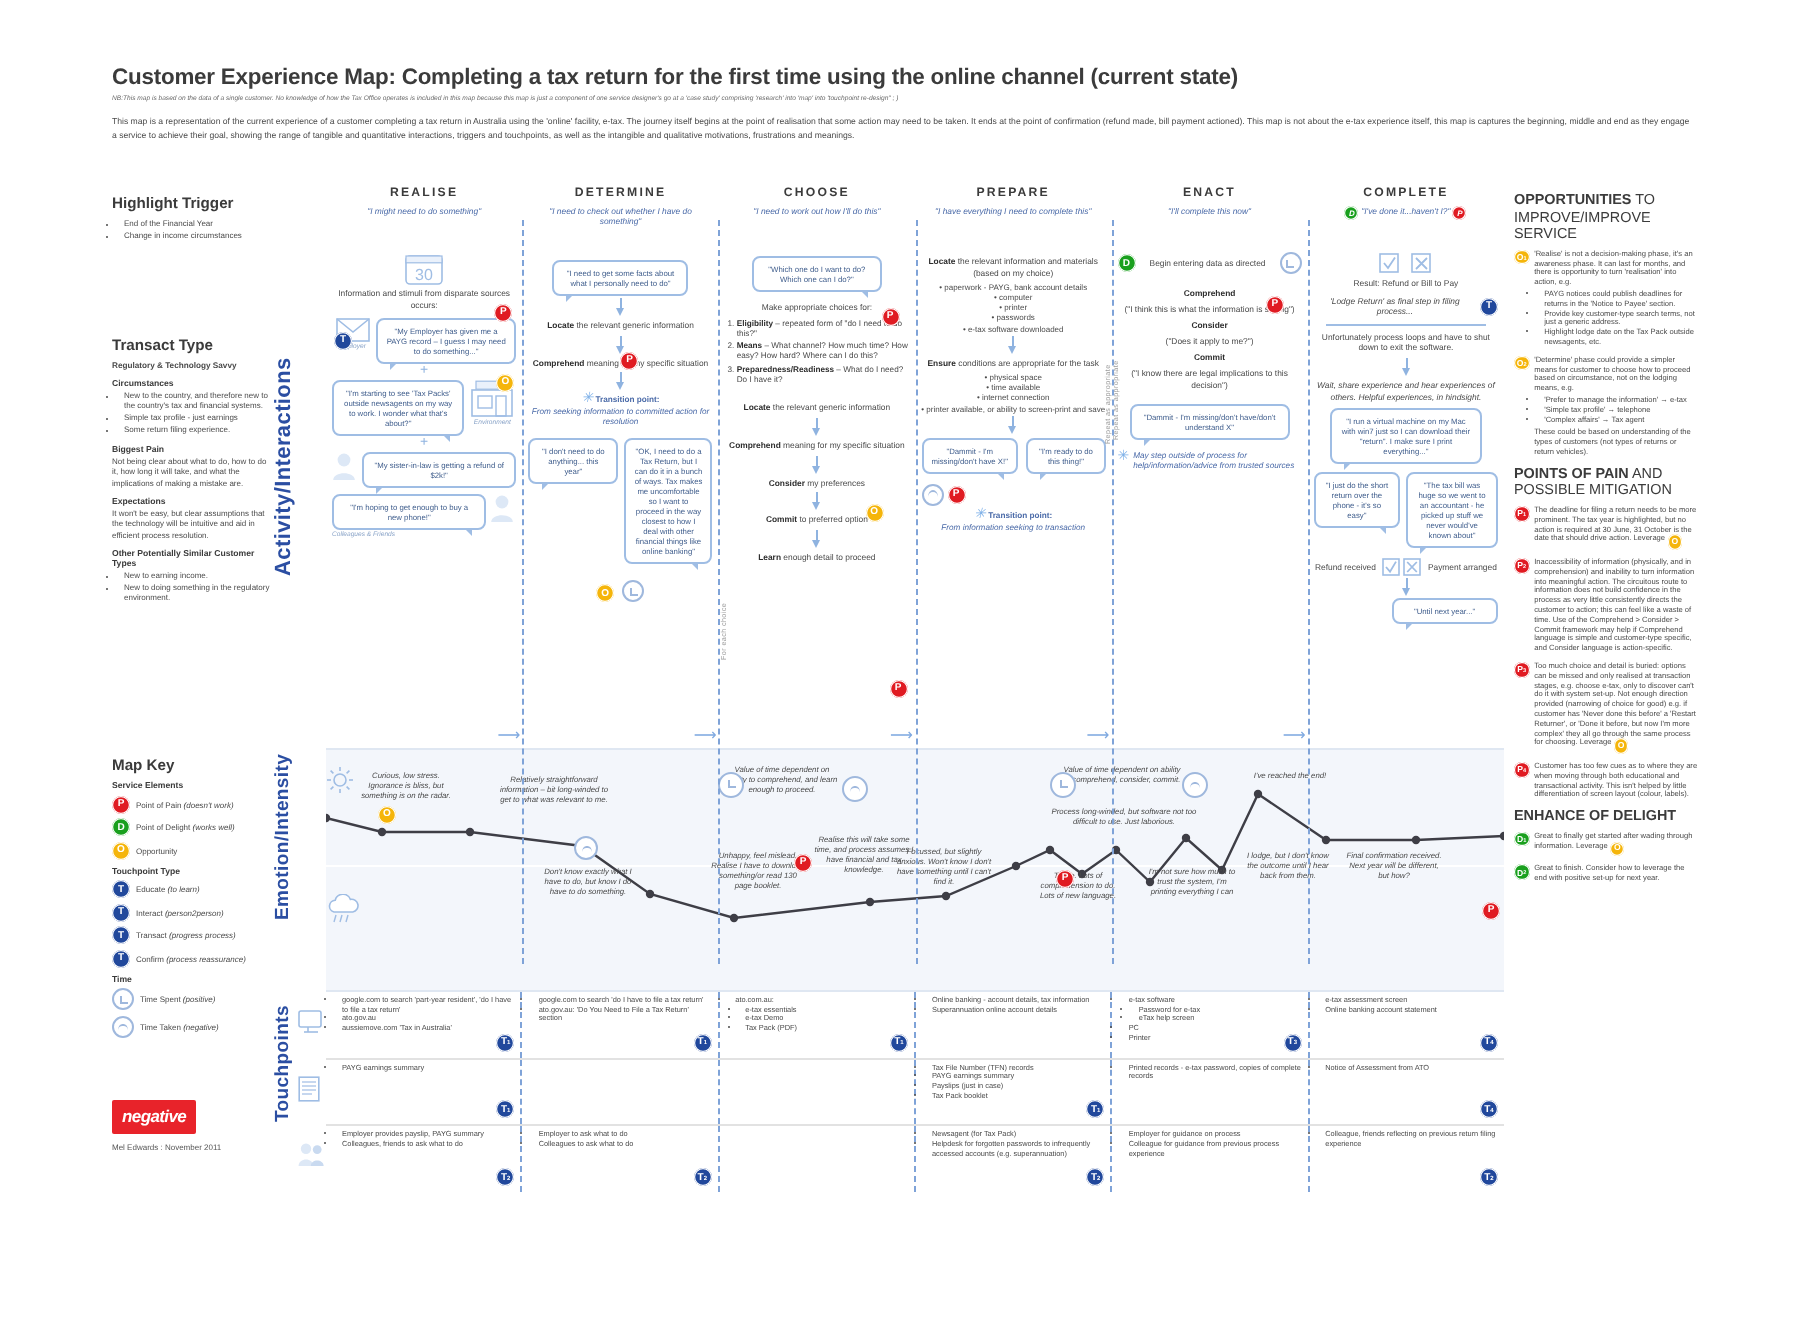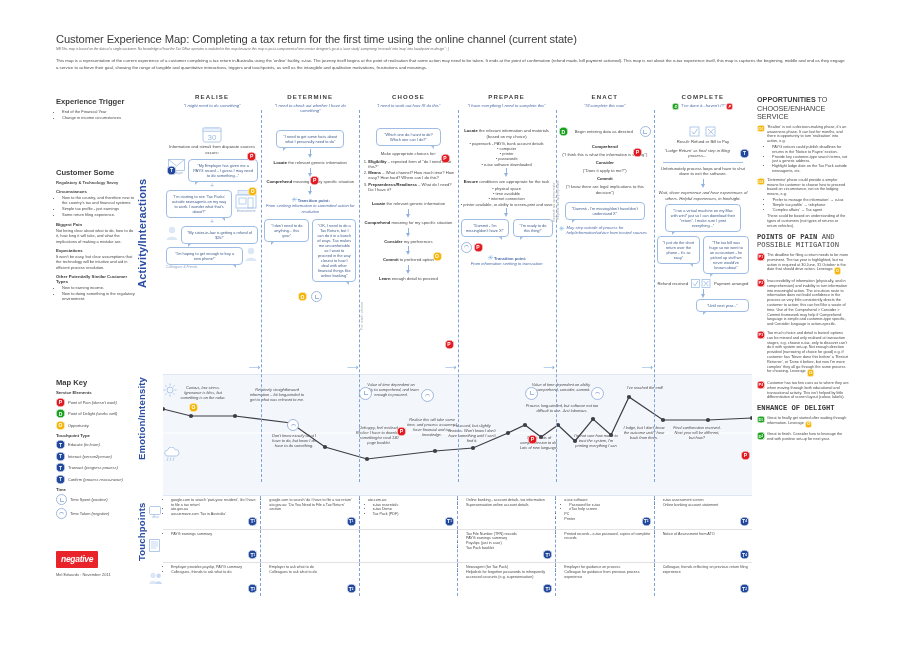--- a/index.html
+++ b/index.html
@@ -1,21 +1,21 @@
 <!DOCTYPE html>
 <html><head>
 <meta charset="utf-8">
 <style>
   html,body{margin:0;padding:0;background:#ffffff;}
   body{width:900px;height:665px;overflow:hidden;font-family:"Liberation Sans",sans-serif;color:#3a3a3a;}
   #page{position:relative;width:900px;height:665px;background:#ffffff;}
 
   
   .hdr{position:absolute;left:56px;top:33px;width:790px;}
-  .hdr h1{margin:0;font-size:11.2px;font-weight:normal;color:#3b3b3b;letter-spacing:-0.1px;line-height:13px;}
+  .hdr h1{margin:0;font-size:11.2px;font-weight:bold;color:#3b3b3b;letter-spacing:-0.1px;line-height:13px;}
   .hdr .nb{margin:1px 0 0 0;font-size:3.3px;font-style:italic;color:#6a6a6a;line-height:4.2px;}
   .hdr .intro{margin:7px 0 0 0;font-size:4.3px;color:#4a4a4a;line-height:6.6px;text-align:left;}
 
   
   .rail{position:absolute;writing-mode:vertical-rl;transform:rotate(180deg);font-weight:bold;color:#2b4ea2;letter-spacing:0.2px;text-align:center;}
   #rail-act{left:136px;top:120px;height:226px;width:18px;font-size:11px;}
   #rail-emo{left:136px;top:358px;height:120px;width:18px;font-size:9.5px;}
   #rail-tp{left:136px;top:482px;height:100px;width:18px;font-size:9.5px;}
 
   
@@ -110,48 +110,48 @@
   #rsb{position:absolute;left:757px;top:96px;width:92px;}
   #rsb h2{margin:0 0 3px 0;font-size:7.2px;font-weight:bold;color:#3b3b3b;line-height:8.6px;}
   #rsb h2 span{font-weight:normal;}
   .opp-item{display:flex;gap:2.5px;margin-bottom:4px;}
   .opp-item .bodyt{font-size:3.8px;line-height:4.8px;color:#4a4a4a;}
   .opp-item ul{margin:1px 0 0 0;padding-left:5px;list-style:disc;}
   .opp-item li{font-size:3.8px;line-height:4.8px;color:#4a4a4a;}
   .inl{display:inline-flex;vertical-align:-1.5px;}
   .dot.sm{width:7.6px;height:7.6px;font-size:4.3px;}
 
-  .hdr2{margin:4px 0 3px 0;font-size:7.2px;font-weight:bold;color:#3b3b3b;line-height:8.6px;font-family:Liberation Mono, monospace;}
+  .hdr2{margin:4px 0 3px 0;font-size:7.2px;font-weight:bold;color:#3b3b3b;line-height:8.6px;}
   .hdr2 span{font-weight:normal;}
 </style>
 </head>
 <body>
 
 <div id="page">
 
   <div class="hdr">
     <h1>Customer Experience Map: Completing a tax return for the first time using the online channel (current state)</h1>
     <p class="nb">NB:This map is based on the data of a single customer. No knowledge of how the Tax Office operates is included in this map because this map is just a component of one service designer's go at a 'case study' comprising 'research' into 'map' into 'touchpoint re-design" ; )</p>
     <p class="intro">This map is a representation of the current experience of a customer completing a tax return in Australia using the 'online' facility, e-tax. The journey itself begins at the point of realisation that some action may need to be taken. It ends at the point of confirmation (refund made, bill payment actioned). This map is not about the e-tax experience itself, this map is captures the beginning, middle and end as they engage a service to achieve their goal, showing the range of tangible and quantitative interactions, triggers and touchpoints, as well as the intangible and qualitative motivations, frustrations and meanings.</p>
   </div>
 
   <div class="rail" id="rail-act">Activity/Interactions</div>
   <div class="rail" id="rail-emo">Emotion/Intensity</div>
   <div class="rail" id="rail-tp">Touchpoints</div>
 
   <div class="lsb" id="trigger">
-    <h2>Experience Trigger</h2>
+    <h2>Highlight Trigger</h2>
     <ul>
       <li>End of the Financial Year</li>
       <li>Change in income circumstances</li>
     </ul>
   </div>
 
   <div class="lsb" id="custtype">
-    <h2>Customer Some</h2>
+    <h2>Transact Type</h2>
     <div class="sub">Regulatory &amp; Technology Savvy</div>
     <h3>Circumstances</h3>
     <ul>
       <li>New to the country, and therefore new to the country's tax and financial systems.</li>
       <li>Simple tax profile - just earnings</li>
       <li>Some return filing experience.</li>
     </ul>
     <h3>Biggest Pain</h3>
     <p>Not being clear about what to do, how to do it, how long it will take, and what the implications of making a mistake are.</p>
     <h3>Expectations</h3>
@@ -687,21 +687,21 @@
 
   <div class="vsep" style="left: 98.1667px; height: 372px; top: 18px;"></div>
       <div class="vsep" style="left: 196.333px; height: 372px; top: 18px;"></div>
       <div class="vsep" style="left: 294.5px; height: 372px; top: 18px;"></div>
       <div class="vsep" style="left: 392.667px; height: 372px; top: 18px;"></div>
       <div class="vsep" style="left: 490.833px; height: 372px; top: 18px;"></div>
     </div>
 
   <div id="rsb">
     <h2>
-      <b>OPPORTUNITIES</b><span> TO CHOOSE/ENHANCE SERVICE</span>
+      <b>OPPORTUNITIES</b><span> TO IMPROVE/IMPROVE SERVICE</span>
     </h2>
     <div id="opps">
         <div class="opp-item">
           <span class="dot opp sm">O<sup style="font-size:2.8px;">1</sup></span>
           <div style="flex:1;">
             <div class="bodyt">'Realise' is not a decision-making phase, it's an awareness phase. It can last for months, and there is opportunity to turn 'realisation' into action, e.g.</div>
             <ul>
               <li>PAYG notices could publish deadlines for returns in the 'Notice to Payee' section.</li>
               <li>Provide key customer-type search terms, not just a generic address.</li>
               <li>Highlight lodge date on the Tax Pack outside newsagents, etc.</li>

